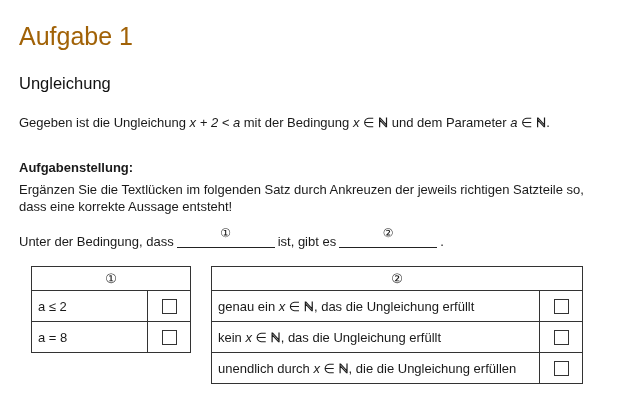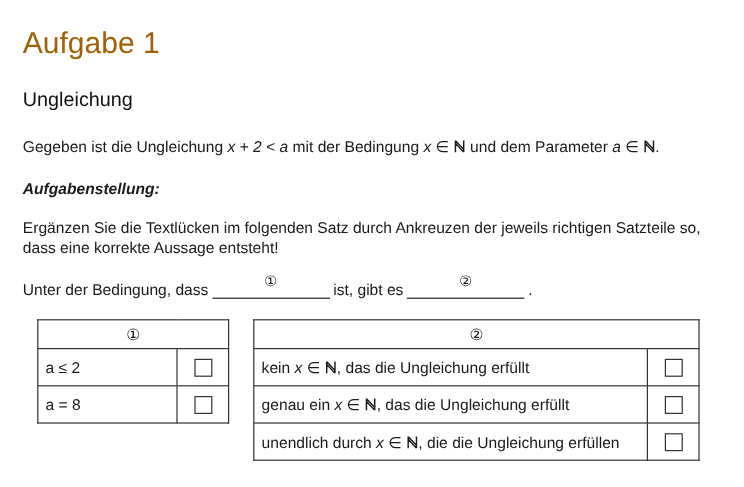--- a/index.html
+++ b/index.html
@@ -2,24 +2,24 @@
 <html><head>
   <meta charset="utf-8">
   <style>
     * { box-sizing: border-box; margin: 0; padding: 0; }
     html, body { width: 620px; height: 406px; background: #ffffff; overflow: hidden; }
     body { font-family: "Liberation Sans", sans-serif; color: #1a1a1a; position: relative; }
     .abs { position: absolute; white-space: nowrap; }
     #title { left: 19px; top: 22px; font-size: 25px; color: #a16207; }
     #subtitle { left: 19px; top: 74px; font-size: 16.5px; color: #111; }
     #given { left: 19px; top: 113px; font-size: 13px; }
-    #task-label { left: 19px; top: 150px; font-size: 13px; font-weight: bold; font-style: italic; }
+    #task-label { left: 19px; top: 160px; font-size: 13px; font-weight: bold; }
     #instr1 { left: 19px; top: 182px; font-size: 13px; }
     #instr2 { left: 19px; top: 199px; font-size: 13px; }
-    #sentence { left: 19px; top: 234px; font-size: 13px; display: flex; align-items: center; }
+    #sentence { left: 19px; top: 234px; font-size: 13px; display: flex; align-items: flex-start; }
     .gap { display: inline-block; position: relative; border-bottom: 1px solid #222; height: 14px; margin: 0 3px; }
     .gap .marker { position: absolute; left: 0; right: 0; top: -8px; text-align: center; font-size: 12px; }
     i.m { font-style: italic; text-align: right; }
     b.n { font-weight: bold; }
     table.opt { position: absolute; border-collapse: collapse; font-size: 13px; }
     table.opt td, table.opt th { border: 1.2px solid #333; }
     table.opt th { height: 24px; font-weight: normal; font-size: 13px; text-align: center; }
     table.opt td { height: 31px; padding-left: 6px; }
     table.opt td.cb { padding: 0; text-align: center; }
     .box { display: inline-block; width: 15px; height: 15px; border: 1.2px solid #333; vertical-align: middle; background: #fff; cursor: pointer; }
@@ -79,25 +79,25 @@
 <table class="opt" id="tbl2">
   <colgroup>
       <col class="c1">
       <col class="c2">
     </colgroup>
   <tbody>
       <tr>
         <th colspan="2">②</th>
       </tr>
   <tr>
-    <td><span>kein </span><i>x</i><span> ∈ </span><b>ℕ</b><span>, das die Ungleichung erfüllt</span></td>
+    <td><span>genau ein </span><i>x</i><span> ∈ </span><b>ℕ</b><span>, das die Ungleichung erfüllt</span></td>
     <td class="cb"><span class="box"></span></td>
   </tr>
   <tr>
-    <td><span>genau ein </span><i>x</i><span> ∈ </span><b>ℕ</b><span>, das die Ungleichung erfüllt</span></td>
+    <td><span>kein </span><i>x</i><span> ∈ </span><b>ℕ</b><span>, das die Ungleichung erfüllt</span></td>
     <td class="cb"><span class="box"></span></td>
   </tr>
   <tr>
     <td><span>unendlich durch </span><i>x</i><span> ∈ </span><b>ℕ</b><span>, die die Ungleichung erfüllen</span></td>
     <td class="cb"><span class="box"></span></td>
   </tr>
 </tbody>
   </table>
 
 </body></html>

